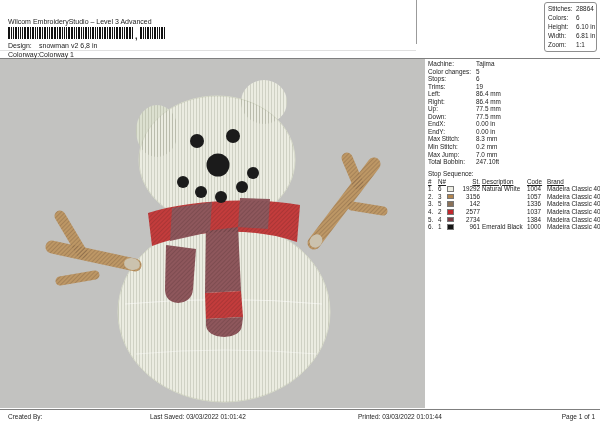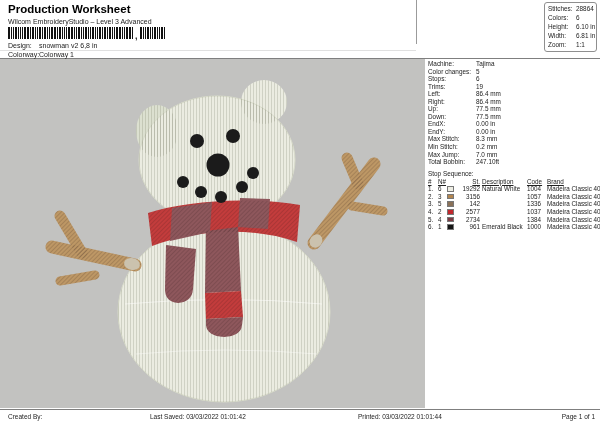--- a/index.html
+++ b/index.html
@@ -50,21 +50,20 @@
   .f-saved{position:absolute;left:150px;top:3px;}
   .f-printed{position:absolute;left:358px;top:3px;}
   .f-page{position:absolute;right:5px;top:3px;}
 </style>
 </head>
 <body>
 
 <div class="page">
 
   <div class="header">
-    <div class="title">Production Worksheet</div>
     <div class="subtitle">Wilcom EmbroideryStudio – Level 3 Advanced</div>
     <div class="barcode" id="barcode">
         <span class="bar" style="width: 2px;"></span>
         <span class="bar" style="width: 1px;"></span>
         <span class="bar" style="width: 1px;"></span>
         <span class="bar" style="width: 2px;"></span>
         <span class="bar" style="width: 1px;"></span>
         <span class="bar" style="width: 1px;"></span>
         <span class="bar" style="width: 1px;"></span>
         <span class="bar" style="width: 2px;"></span>

